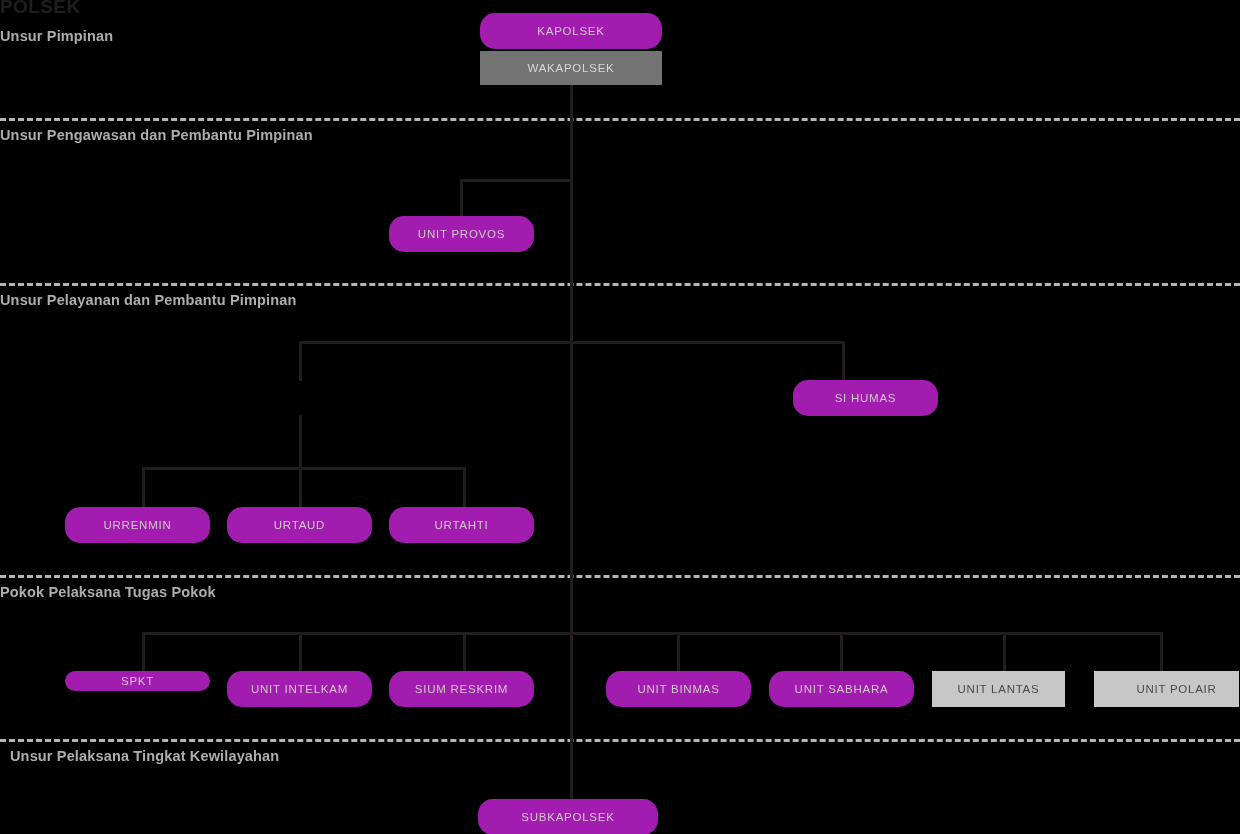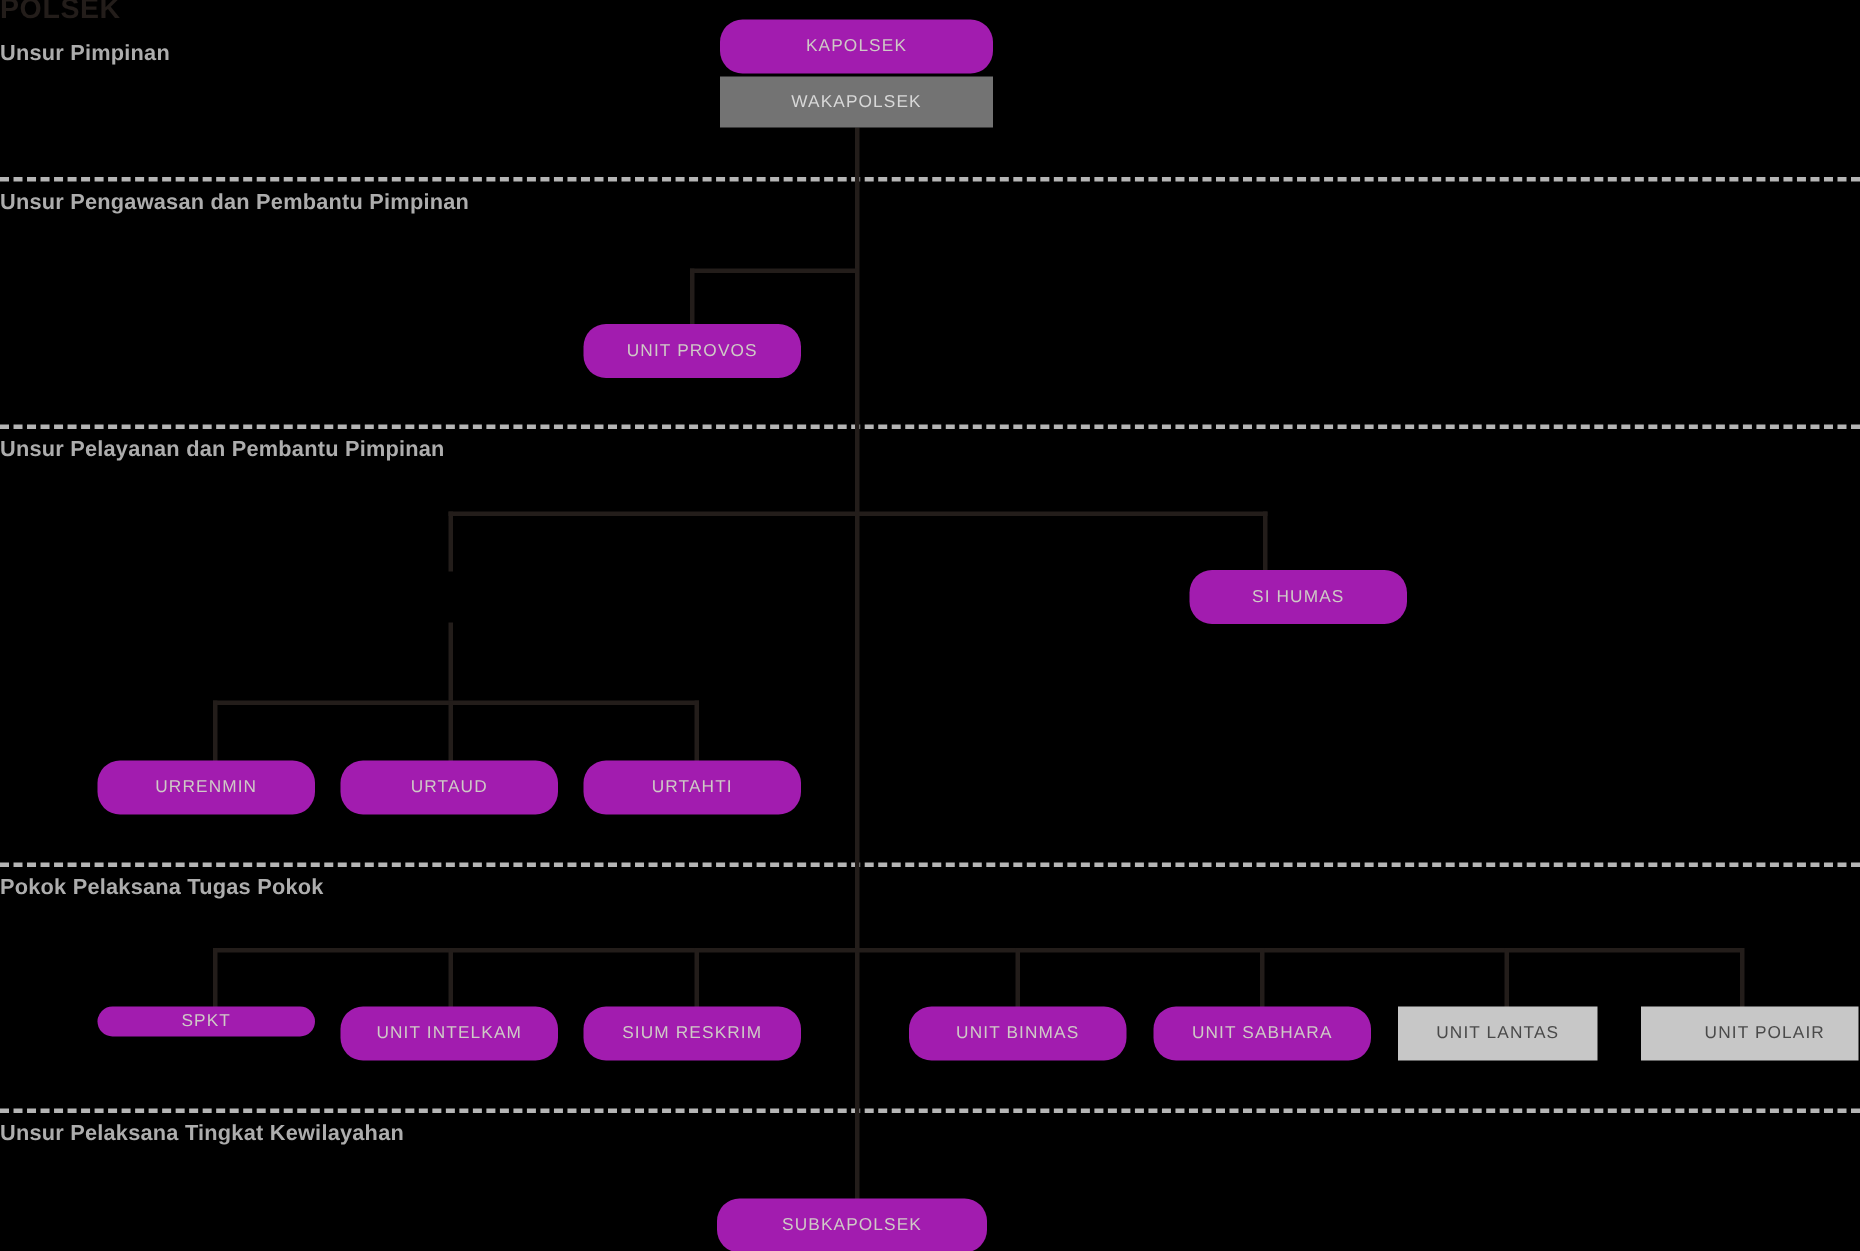--- a/index.html
+++ b/index.html
@@ -91,21 +91,21 @@
 <body>
 
 <div id="chart">
 
   <div class="chart-title">POLSEK</div>
 
   <div class="band-label" style="top:28px;">Unsur Pimpinan</div>
   <div class="band-label" style="top:127px;">Unsur Pengawasan dan Pembantu Pimpinan</div>
   <div class="band-label" style="top:292px;">Unsur Pelayanan dan Pembantu Pimpinan</div>
   <div class="band-label" style="top:584px;">Pokok Pelaksana Tugas Pokok</div>
-  <div class="band-label" style="top:748px;">Unsur Pelaksana Tingkat Kewilayahan</div>
+  <div class="band-label" style="top:748px;padding-left:10px;">Unsur Pelaksana Tingkat Kewilayahan</div>
 
   <div class="divider" style="top:118px;"></div>
   <div class="divider" style="top:283px;"></div>
   <div class="divider" style="top:575px;"></div>
   <div class="divider" style="top:739px;"></div>
 
   <div class="line v" style="left:570px; top:85px; height:715px;"></div>
 
   <div class="line h" style="left:460px; top:179px; width:112px;"></div>
   <div class="line v" style="left:460px; top:179px; height:38px;"></div>

